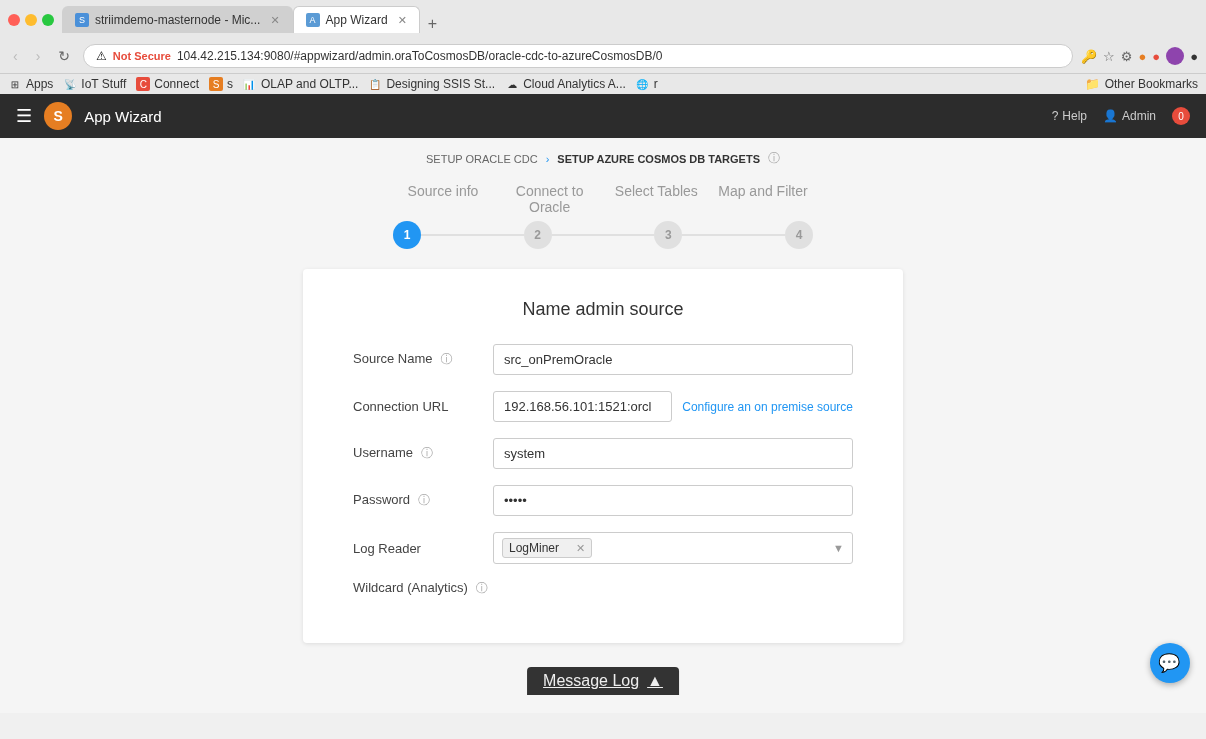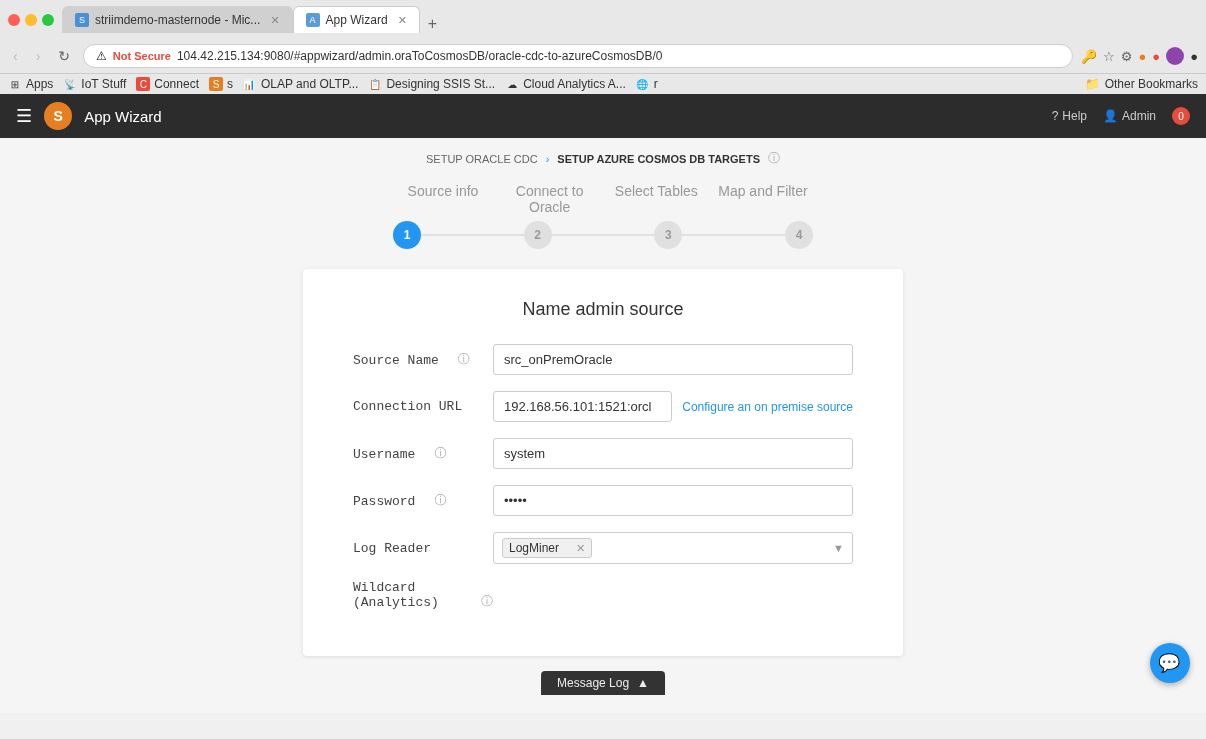--- a/index.html
+++ b/index.html
@@ -50,37 +50,37 @@
     .step-labels { display: flex; justify-content: space-between; width: 420px; font-size: 14px; color: #999; margin-bottom: 6px; }
     .step-label { text-align: center; width: 100px; }
     .step-bar { display: flex; align-items: center; width: 420px; }
     .step-circle { width: 28px; height: 28px; border-radius: 50%; display: flex; align-items: center; justify-content: center; font-size: 12px; font-weight: bold; flex-shrink: 0; }
     .step-circle.active { background: #2196f3; color: white; }
     .step-circle.inactive { background: #e0e0e0; color: #999; border: 2px solid #e0e0e0; }
     .step-line { flex: 1; height: 2px; background: #e0e0e0; }
     .form-container { background: white; border-radius: 4px; padding: 30px 50px; margin-top: 20px; width: 600px; box-shadow: 0 1px 4px rgba(0,0,0,0.1); }
     .form-title { text-align: center; font-size: 18px; color: #333; margin-bottom: 24px; font-weight: 400; }
     .form-row { display: flex; align-items: center; margin-bottom: 16px; }
-    .form-label { width: 140px; font-size: 13px; color: #444; display: flex; align-items: flex-end; gap: 19px; flex-shrink: 0; font-family: Liberation Mono, monospace; }
+    .form-label { width: 140px; font-size: 13px; color: #444; display: flex; align-items: flex-start; gap: 8px; flex-shrink: 0; }
     .form-label-icon { color: #aaa; font-size: 12px; cursor: pointer; }
     .form-field { flex: 1; }
     .form-input { width: 100%; border: 1px solid #ccc; border-radius: 3px; padding: 7px 10px; font-size: 13px; color: #333; outline: none; }
     .form-input::placeholder { color: #bbb; }
     .form-link { color: #2196f3; font-size: 12px; margin-left: 10px; cursor: pointer; white-space: nowrap; }
     .select-wrapper { width: 100%; border: 1px solid #ccc; border-radius: 3px; padding: 5px 8px; font-size: 13px; color: #333; display: flex; align-items: center; justify-content: space-between; background: white; }
     .select-tag { background: #f0f0f0; border: 1px solid #ccc; border-radius: 3px; padding: 2px 6px; font-size: 12px; display: flex; align-items: center; gap: 17px; }
     .select-tag-close { color: #999; cursor: pointer; font-size: 11px; }
     .select-arrow { color: #999; font-size: 11px; }
 
     
     .app-footer { background: #f9f9f9; border-top: 1px solid #e0e0e0; display: flex; align-items: center; padding: 10px 20px; height: 44px; }
     .footer-cancel { background: white; border: 1px solid #ccc; border-radius: 3px; padding: 7px 20px; font-size: 13px; color: #333; cursor: pointer; }
     .footer-back { background: none; border: none; font-size: 13px; color: #999; cursor: pointer; margin-left: auto; margin-right: 12px; }
     .footer-next { background: #2196f3; color: white; border: 2px solid #e74c3c; border-radius: 3px; padding: 7px 22px; font-size: 13px; cursor: pointer; font-weight: 500; }
-    .message-log-bar { position: absolute; bottom: 44px; left: 50%; transform: translateX(-50%); background: #333; color: #eee; font-size: 12px; padding: 5px 16px; border-radius: 4px 4px 0 0; display: flex; align-items: center; gap: 8px; cursor: pointer; }
+    .message-log-bar { position: absolute; bottom: 44px; left: 50%; transform: translateX(-50%); background: #333; color: #eee; font-size: 16px; padding: 5px 16px; border-radius: 4px 4px 0 0; display: flex; align-items: center; gap: 8px; cursor: pointer; text-decoration: underline; }
     .chat-btn { position: absolute; bottom: 56px; right: 16px; background: #2196f3; color: white; border: none; border-radius: 50%; width: 40px; height: 40px; font-size: 18px; cursor: pointer; display: flex; align-items: center; justify-content: center; box-shadow: 0 2px 6px rgba(0,0,0,0.3); }
     .page-wrapper { position: relative; width: 1206px; height: 739px; overflow: hidden; }
   </style>
 </head>
 <body>
 
 <div class="page-wrapper">
 
   <div class="browser-chrome">
 

